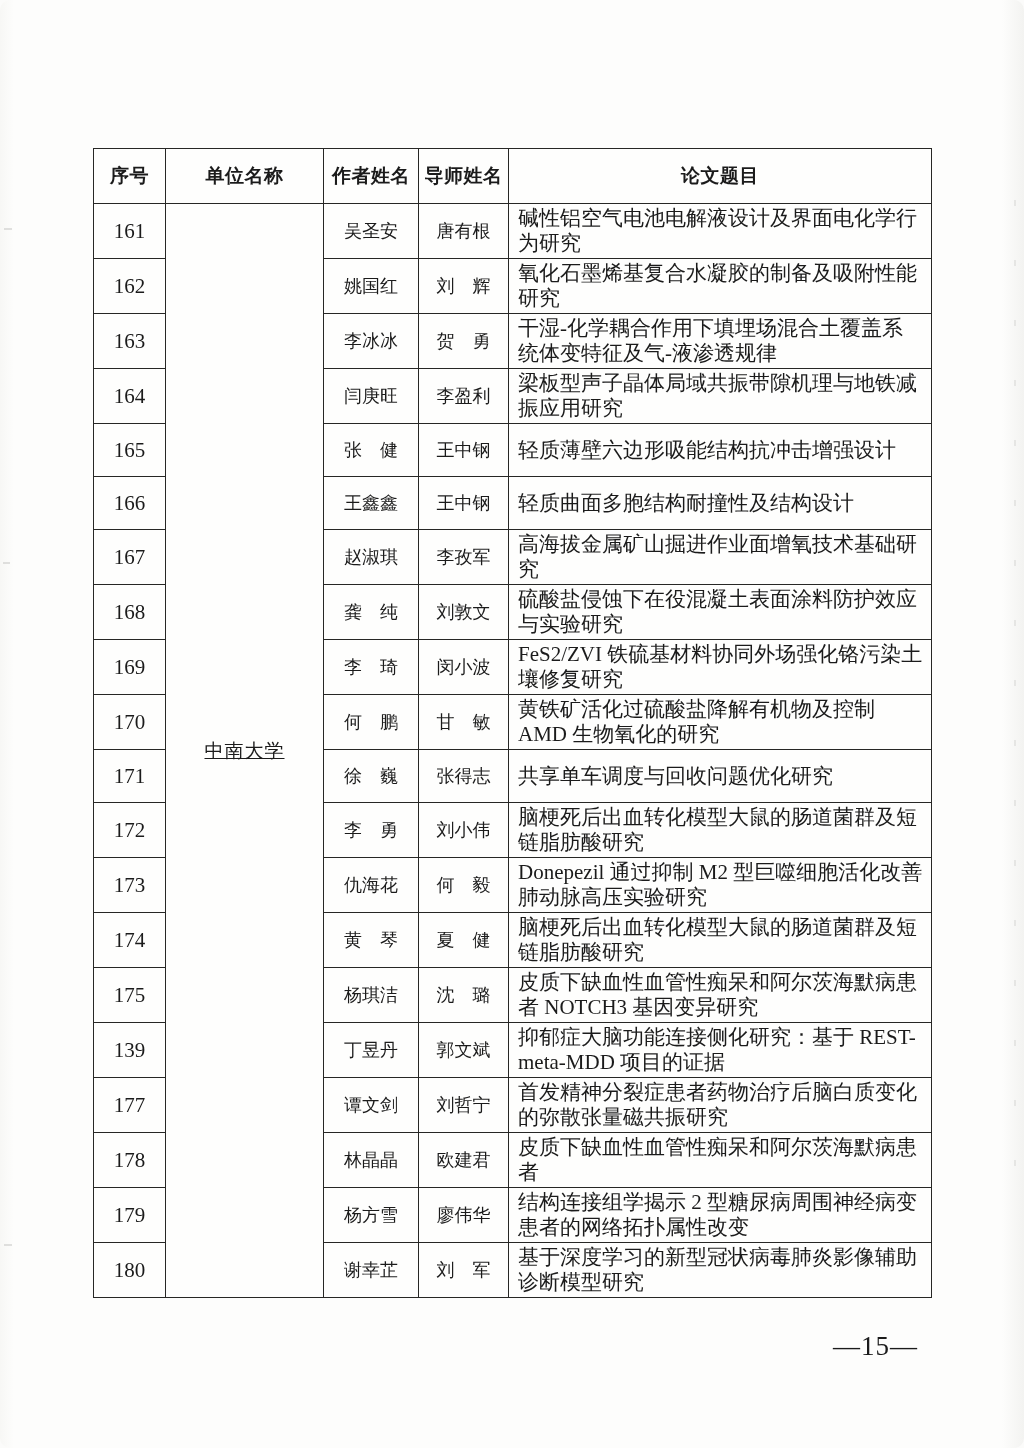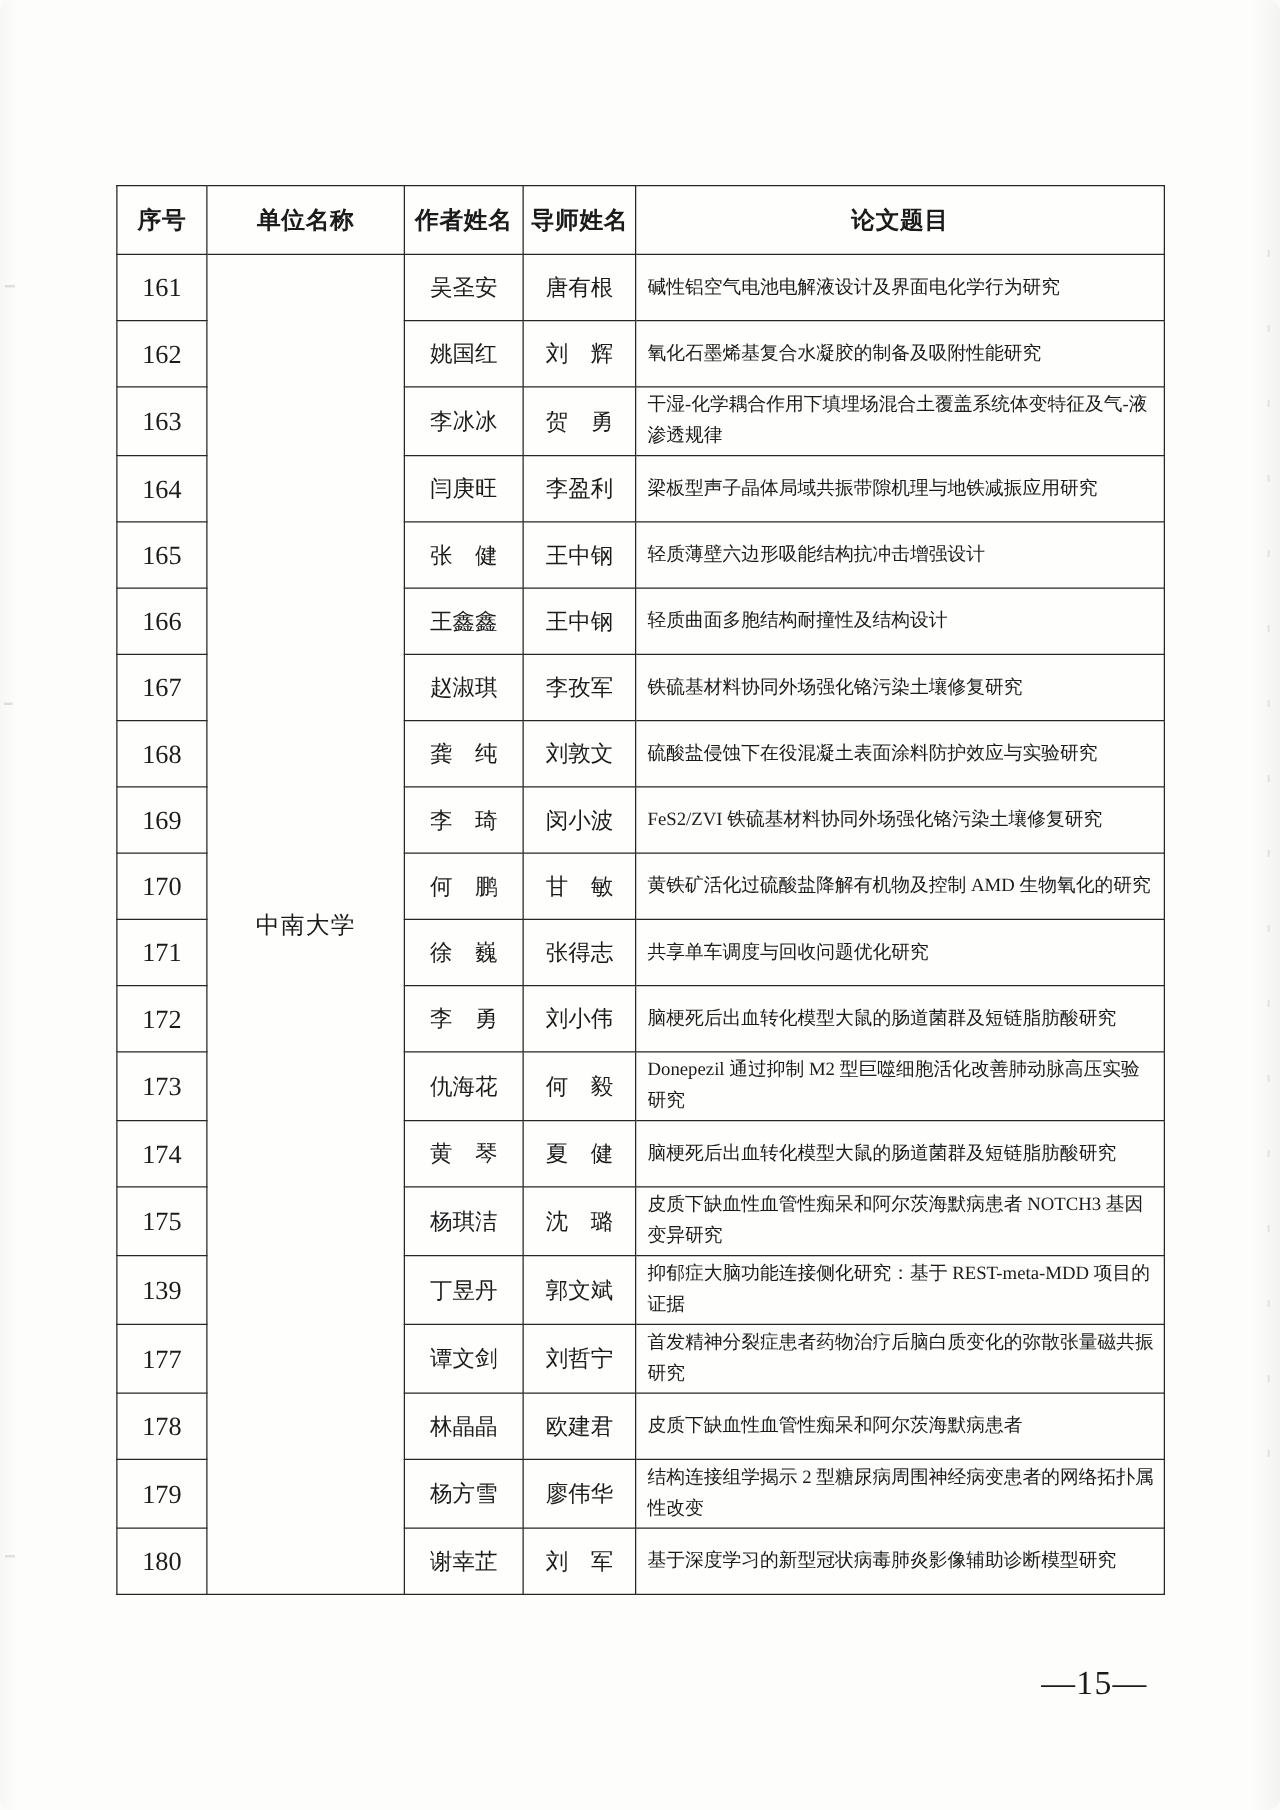--- a/index.html
+++ b/index.html
@@ -65,30 +65,31 @@
   }
   .records td.c-no {
     height: 52px;
     text-align: center;
     font-size: 21px;
   }
   .records td.c-inst {
     text-align: center;
     font-size: 19px;
     letter-spacing: 1px;
+    text-decoration: underline;
   }
   .records td.c-author,
   .records td.c-advisor {
     text-align: center;
     font-size: 18px;
     font-family: Liberation Serif, serif;
   }
   .records td.c-title {
     text-align: left;
-    font-size: 15px;
+    font-size: 21px;
     line-height: 25px;
     padding: 2px 8px 2px 9px;
   }
   .page-number {
     position: absolute;
     left: 833px;
     top: 1331px;
     font-size: 27px;
     letter-spacing: 1px;
     white-space: nowrap;
@@ -155,21 +156,21 @@
         <tr>
           <td class="c-no">166</td>
           <td class="c-author">王鑫鑫</td>
           <td class="c-advisor">王中钢</td>
           <td class="c-title">轻质曲面多胞结构耐撞性及结构设计</td>
         </tr>
         <tr>
           <td class="c-no">167</td>
           <td class="c-author">赵淑琪</td>
           <td class="c-advisor">李孜军</td>
-          <td class="c-title">铁硫基材料协同外场强化铬污染土壤修复研究</td>
+          <td class="c-title">高海拔金属矿山掘进作业面增氧技术基础研究</td>
         </tr>
         <tr>
           <td class="c-no">168</td>
           <td class="c-author">龚　纯</td>
           <td class="c-advisor">刘敦文</td>
           <td class="c-title">硫酸盐侵蚀下在役混凝土表面涂料防护效应与实验研究</td>
         </tr>
         <tr>
           <td class="c-no">169</td>
           <td class="c-author">李　琦</td>

